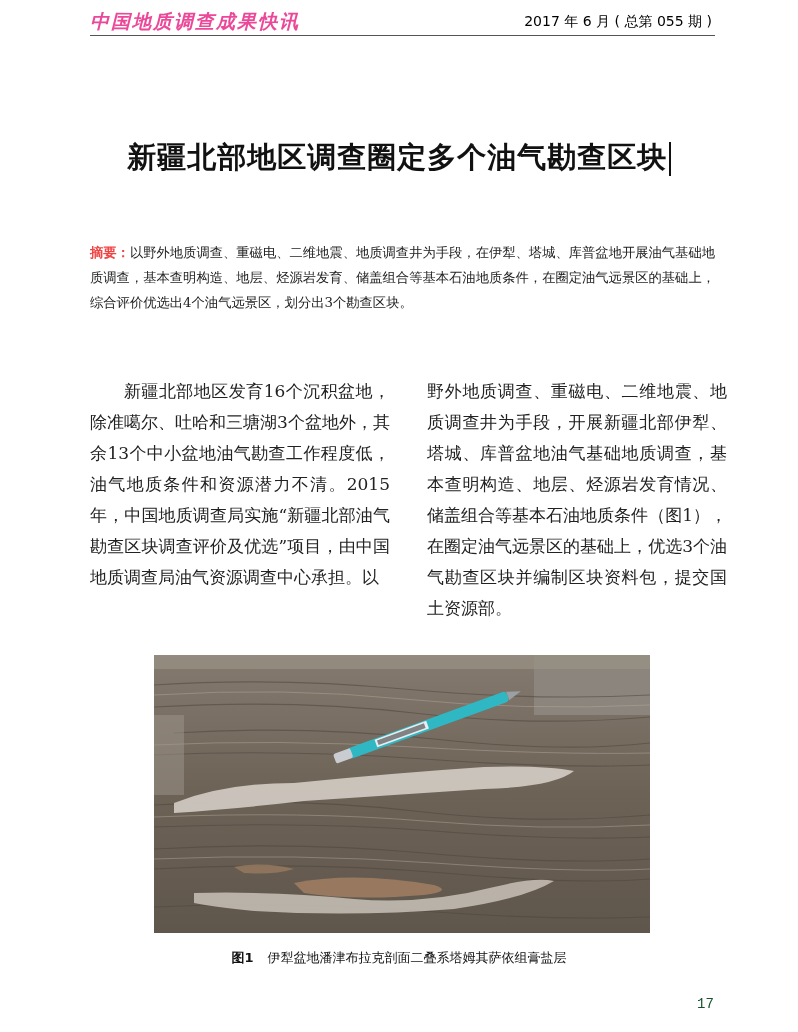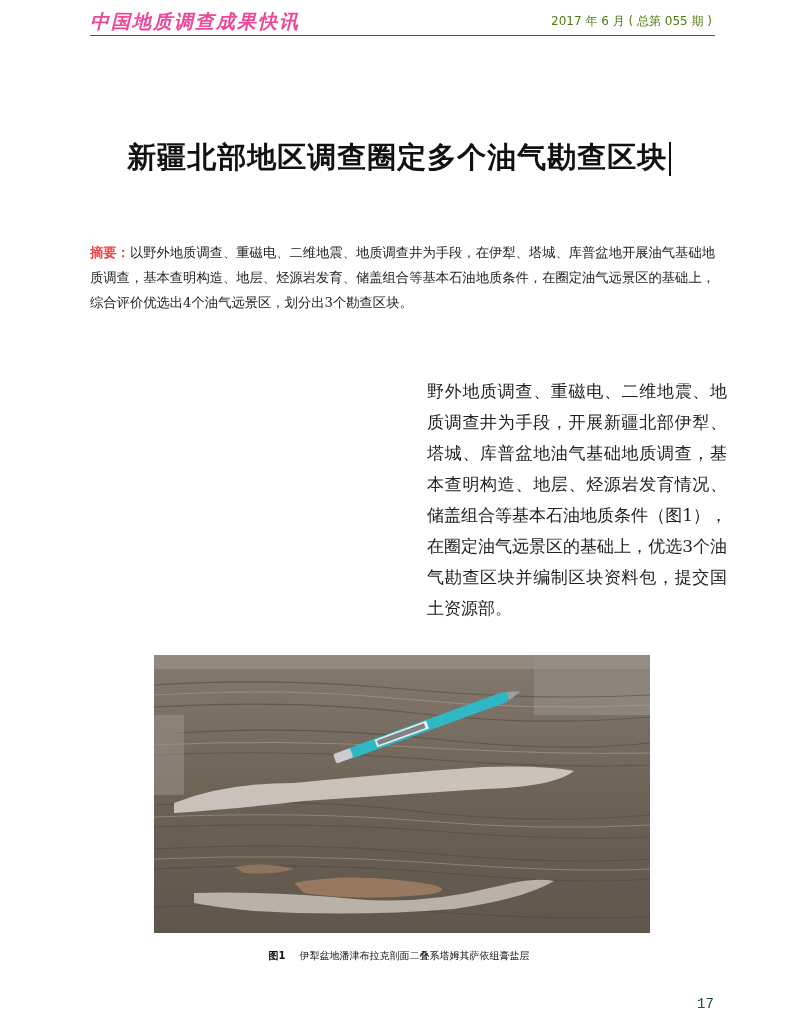--- a/index.html
+++ b/index.html
@@ -1,55 +1,56 @@
 <!DOCTYPE html>
 <html><head>
 <meta charset="utf-8">
 <style>
   * { margin: 0; padding: 0; box-sizing: border-box; }
   html, body { width: 798px; height: 1032px; background: #ffffff; overflow: hidden; }
   body { position: relative; font-family: "DejaVu Serif", "Liberation Serif", serif; color: #1a1a1a; }
 
   .header { position: absolute; left: 90px; top: 6px; width: 625px; height: 30px; border-bottom: 1.5px solid #555; }
   .header .journal { position: absolute; left: 0; top: 3px; font-family: "DejaVu Serif", serif; font-weight: bold; font-size: 19px; letter-spacing: 2px; color: #ec4899; font-style: italic; }
-  .header .issue { position: absolute; right: 3px; top: 7px; font-family: "DejaVu Sans", "Liberation Sans", sans-serif; font-size: 12px; color: #4d7c0f; }
+  .header .issue { position: absolute; right: 3px; top: 7px; font-family: "DejaVu Sans", "Liberation Sans", sans-serif; font-size: 14px; color: #000000; }
 
   .title { position: absolute; left: 0; width: 798px; top: 138px; text-align: center; font-family: Liberation Sans, sans-serif; font-weight: bold; font-size: 29px; letter-spacing: 1px; color: #111; }
   .title .cursor { display: inline-block; width: 1.5px; height: 34px; background: #111; vertical-align: middle; margin-left: 2px; }
 
   .abstract { position: absolute; left: 90px; top: 240px; width: 625px; font-size: 13.3px; line-height: 25px; color: #222; text-align: justify; }
   .abstract .label { font-family: "DejaVu Sans", sans-serif; font-weight: bold; color: #ef4444; }
 
   .col { position: absolute; top: 376px; width: 300px; font-size: 17px; line-height: 31px; color: #222; text-align: justify; }
   .col-left { left: 90px; }
   .col-right { left: 427px; top: 376px; }
   .section-head { text-align: center; font-weight: bold; font-size: 17px; line-height: 31px; margin-bottom: 9px; color: #111; }
   .para-indent { text-indent: 2em; }
 
   .figure { position: absolute; left: 154px; top: 655px; width: 496px; height: 278px; overflow: hidden; background: #6e6459; }
   .figure svg { display: block; }
 
-  .caption { position: absolute; left: 0; width: 798px; top: 949px; text-align: center; font-family: "DejaVu Sans", "Liberation Sans", sans-serif; font-size: 10px; color: #111; }
+  .caption { position: absolute; left: 0; width: 798px; top: 949px; text-align: center; font-family: "DejaVu Sans", "Liberation Sans", sans-serif; font-size: 13px; color: #111; }
   .caption .fig-no { font-weight: bold; margin-right: 14px; }
 
   .page-num { position: absolute; left: 697px; top: 996px; font-family: Liberation Mono, monospace; font-size: 14px; color: #14532d; }
 </style>
 </head>
 <body>
 
 <div class="header">
   <span class="journal">中国地质调查成果快讯</span>
   <span class="issue">2017 年 6 月 ( 总第 055 期 )</span>
 </div>
 
 <h1 class="title"><span>新疆北部地区调查圈定多个油气勘查区块</span><span class="cursor"></span></h1>
 
 <p class="abstract"><span class="label">摘要：</span><span>以野外地质调查、重磁电、二维地震、地质调查井为手段，在伊犁、塔城、库普盆地开展油气基础地质调查，基本查明构造、地层、烃源岩发育、储盖组合等基本石油地质条件，在圈定油气远景区的基础上，综合评价优选出4个油气远景区，划分出3个勘查区块。</span></p>
 
 <div class="col col-left">
+  <p class="para-indent">新疆北部地区发育16个沉积盆地，除准噶尔、吐哈和三塘湖3个盆地外，其余13个中小盆地油气勘查工作程度低，油气地质条件和资源潜力不清。2015年，中国地质调查局实施“新疆北部油气勘查区块调查评价及优选”项目，由中国地质调查局油气资源调查中心承担。以</p>
 </div>
 
 <div class="col col-right">
   <p>野外地质调查、重磁电、二维地震、地质调查井为手段，开展新疆北部伊犁、塔城、库普盆地油气基础地质调查，基本查明构造、地层、烃源岩发育情况、储盖组合等基本石油地质条件（图1），在圈定油气远景区的基础上，优选3个油气勘查区块并编制区块资料包，提交国土资源部。</p>
 </div>
 
 <div class="figure">
   <svg width="496" height="278" viewBox="0 0 496 278">
     <defs>
       <linearGradient id="rockbg" x1="0" y1="0" x2="0" y2="1">

